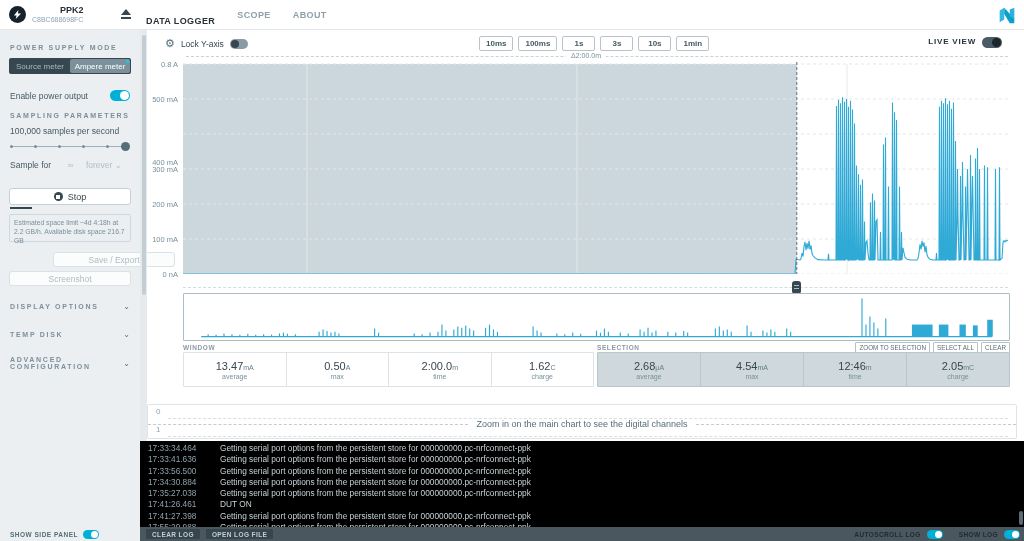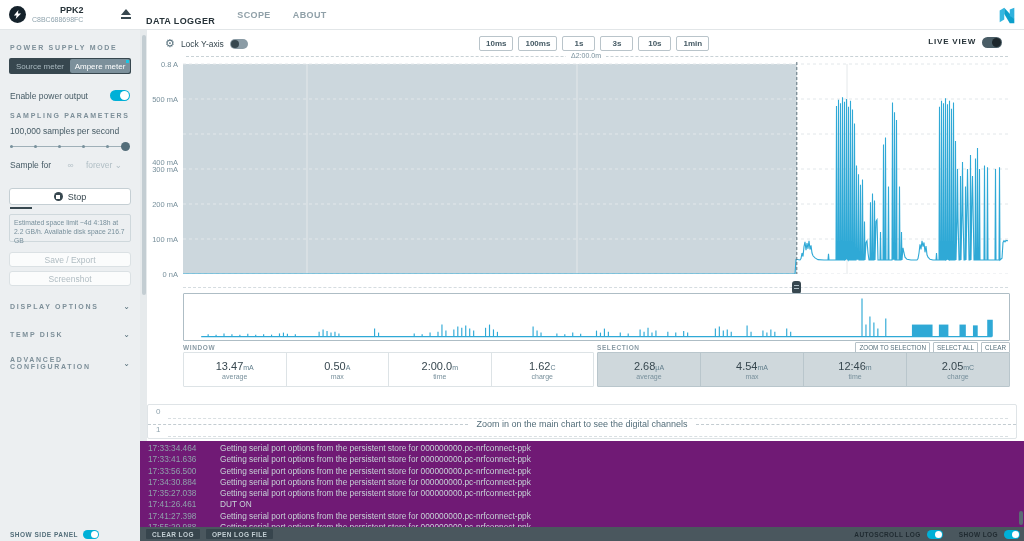--- a/index.html
+++ b/index.html
@@ -109,21 +109,21 @@
   
   .digital { position:absolute; left:147px; top:404px; width:870px; height:35px; background:#fff;
     border:1px solid #dfe4e7; border-radius:2px; }
   .digital .chrow { position:absolute; left:8px; font-size:8px; color:#90a4ae; }
   .digital .trace { position:absolute; left:20px; right:8px; border-top:1px dashed #d9dfe2; }
   .digimsg { position:absolute; left:0; right:0; top:14px; display:flex; align-items:center; }
   .digimsg .dash { flex:1; border-top:1px dashed #c3ccd1; }
   .digimsg .txt { font-size:9px; color:#546e7a; padding:0 8px; white-space:nowrap; }
 
   
-  .logpanel { position:absolute; left:140px; top:441px; width:884px; height:86px; background:#701a75; overflow:hidden; }
+  .logpanel { position:absolute; left:140px; top:441px; width:884px; height:86px; background:#000000; overflow:hidden; }
   .logrows { position:absolute; left:0; top:2px; right:8px; }
   .logrow { height:11.3px; display:flex; font-size:8.3px; line-height:11.3px; white-space:nowrap; }
   .logrow .lt { width:62px; padding-left:8px; color:#8fa2ab; flex:none; }
   .logrow .lm { color:#c6d2d6; padding-left:18px; }
   .logscroll { position:absolute; right:1px; top:70px; width:4px; height:14px; background:#5a6b73; border-radius:2px; }
 
   
   .statusbar-left { position:absolute; left:0; top:527px; width:140px; height:14px; background:#eceff1;
     display:flex; align-items:center; gap:5px; padding-left:10px; }
   .sbl-label { font-size:6.5px; font-weight:bold; letter-spacing:.5px; color:#546e7a; }
@@ -195,21 +195,21 @@
       <span>Sample for</span>
       <span class="dim" style="margin-left:14px;">∞</span>
       <span class="dim" style="margin-left:10px;">forever ⌄</span>
     </div>
     <div class="stopbtn">
       <span class="sicon"></span>
       <span class="slabel">Stop</span>
     </div>
     <div class="progressbit"></div>
     <div class="spacenote">Estimated space limit ~4d 4:18h at 2.2 GB/h. Available disk space 216.7 GB</div>
-    <div class="ghostbtn" style="top:222px;">Save / Export</div>
+    <div class="ghostbtn" style="top:222px;margin-left:44px;">Save / Export</div>
     <div class="ghostbtn" style="top:241px;">Screenshot</div>
     <div class="sideSection" style="top:272px;">
       <span class="seclabel">DISPLAY OPTIONS</span>
       <span class="chev">⌄</span>
     </div>
     <div class="sideSection" style="top:300px;">
       <span class="seclabel">TEMP DISK</span>
       <span class="chev">⌄</span>
     </div>
     <div class="sideSection" style="top:326px;">

